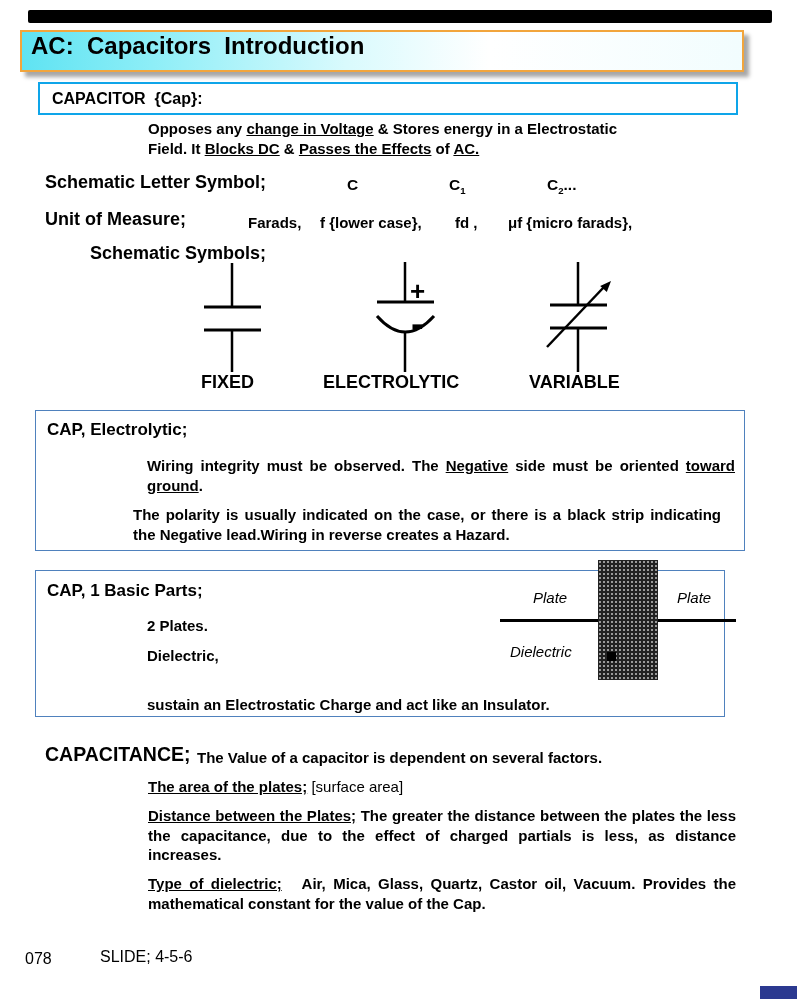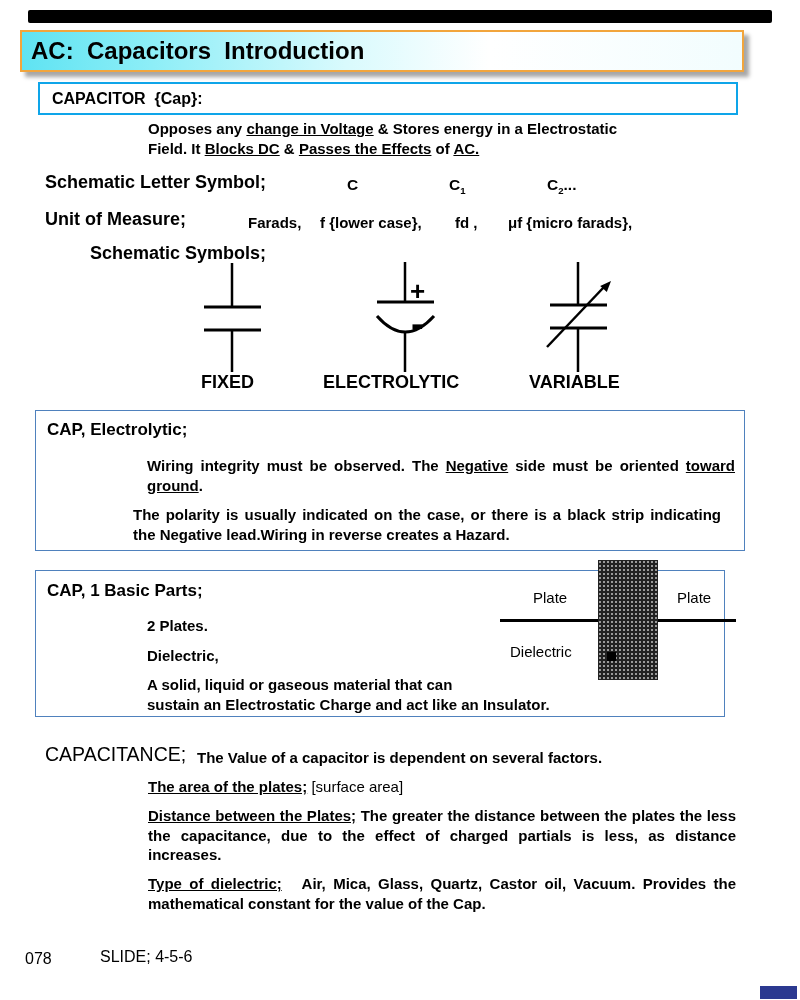--- a/index.html
+++ b/index.html
@@ -21,50 +21,50 @@
   .gap { margin-right: 13px; }
   sub { font-size: 0.62em; }
 
   .top-bar { left: 28px; top: 10px; width: 744px; height: 13px; background: #000; border-radius: 2px; }
 
   .title-banner {
     left: 20px; top: 30px; width: 724px; height: 42px;
     border: 2.5px solid var(--banner-border, #F2A53C);
     background: linear-gradient(to right, #5fe3f2 0%, #8deef7 18%, #d9fafd 45%, #ffffff 65%, #f2fdfe 100%);
     box-shadow: 5px 5px 4px rgba(0,0,0,0.35);
-    display: flex; align-items: center; padding-left: 9px;
+    display: flex; padding-left: 9px;
     font-size: 24px; font-weight: bold;
   }
 
   .cap-box {
     left: 38px; top: 82px; width: 700px; height: 33px;
     border: 2px solid #0ea5e9;
     display: flex; align-items: center; padding-left: 12px;
     font-size: 16px; font-weight: bold;
   }
 
   .sec-label { font-size: 18px; font-weight: bold; }
   .body-text { font-size: 15px; font-weight: bold; line-height: 19.5px; }
   .sym-text { font-size: 15.5px; font-weight: bold; }
   .caption { font-size: 18px; font-weight: bold; }
   .box-title { font-size: 17px; font-weight: bold; }
 
   .blue-box { border: 1.5px solid var(--box-border, #4F81BD); background: transparent; }
 
   .plate-line { height: 3px; background: #000; }
-  .diagram-label { font-size: 15px; font-weight: normal; }
+  .diagram-label { font-size: 15px; font-weight: normal; font-style: italic; }
   .dielectric-rect {
     left: 598px; top: 560px; width: 60px; height: 120px;
     background-color: #222;
     background-image: radial-gradient(circle, #9a9a9a 26%, transparent 30%);
     background-size: 4px 4px;
   }
   .pointer-dot { left: 607px; top: 652px; width: 9px; height: 9px; background: #000; }
 
-  .capacitance-heading { font-size: 19.5px; font-weight: normal; }
+  .capacitance-heading { font-size: 19.5px; font-weight: bold; }
   .capacitance-sub { font-size: 15px; font-weight: bold; }
 
   .footer-text { font-size: 16px; font-weight: normal; }
   .bottom-strip { left: 760px; top: 986px; width: 37px; height: 13px; background: var(--bottom-strip, #2B3990); }
 </style>
 </head>
 <body>
 
 <div class="abs top-bar"></div>
 
@@ -122,21 +122,21 @@
 
 <div class="abs blue-box" style="left:35px; top:410px; width:710px; height:141px;"></div>
 <div class="abs box-title" style="left:47px; top:420px;">CAP, Electrolytic;</div>
 <div class="abs body-text just" style="left:147px; top:456px; width:588px;"><span>Wiring integrity must be observed.  The </span><span class="u">Negative</span><span> side must be oriented </span><span class="u">toward ground</span><span>.</span></div>
 <div class="abs body-text just" style="left:133px; top:505px; width:588px;">The polarity is usually indicated on the case, or there is a black strip indicating the Negative lead.Wiring in reverse creates a Hazard.</div>
 
 <div class="abs blue-box" style="left:35px; top:570px; width:690px; height:147px;"></div>
 <div class="abs box-title" style="left:47px; top:581px;">CAP, 1 Basic Parts;</div>
 <div class="abs body-text" style="left:147px; top:616px;">2 Plates.</div>
 <div class="abs body-text" style="left:147px; top:646px;">Dielectric,</div>
-<div class="abs body-text nowrap" style="left:147px; top:675px;"><span>A solid, liquid or gaseous material that can</span><br><span>sustain an Electrostatic Charge and act like an Insulator.</span></div>
+<div class="abs body-text nowrap" style="left:147px; top:675px;"><br><span>sustain an Electrostatic Charge and act like an Insulator.</span></div>
 
 <div class="abs dielectric-rect"></div>
 <div class="abs plate-line" style="left:500px; top:619px; width:98px;"></div>
 <div class="abs plate-line" style="left:658px; top:619px; width:78px;"></div>
 <div class="abs diagram-label" style="left:533px; top:589px;">Plate</div>
 <div class="abs diagram-label" style="left:677px; top:589px;">Plate</div>
 <div class="abs diagram-label" style="left:510px; top:643px;">Dielectric</div>
 <div class="abs pointer-dot"></div>
 
 <span class="abs capacitance-heading" style="left:45px; top:743px;">CAPACITANCE;</span>

